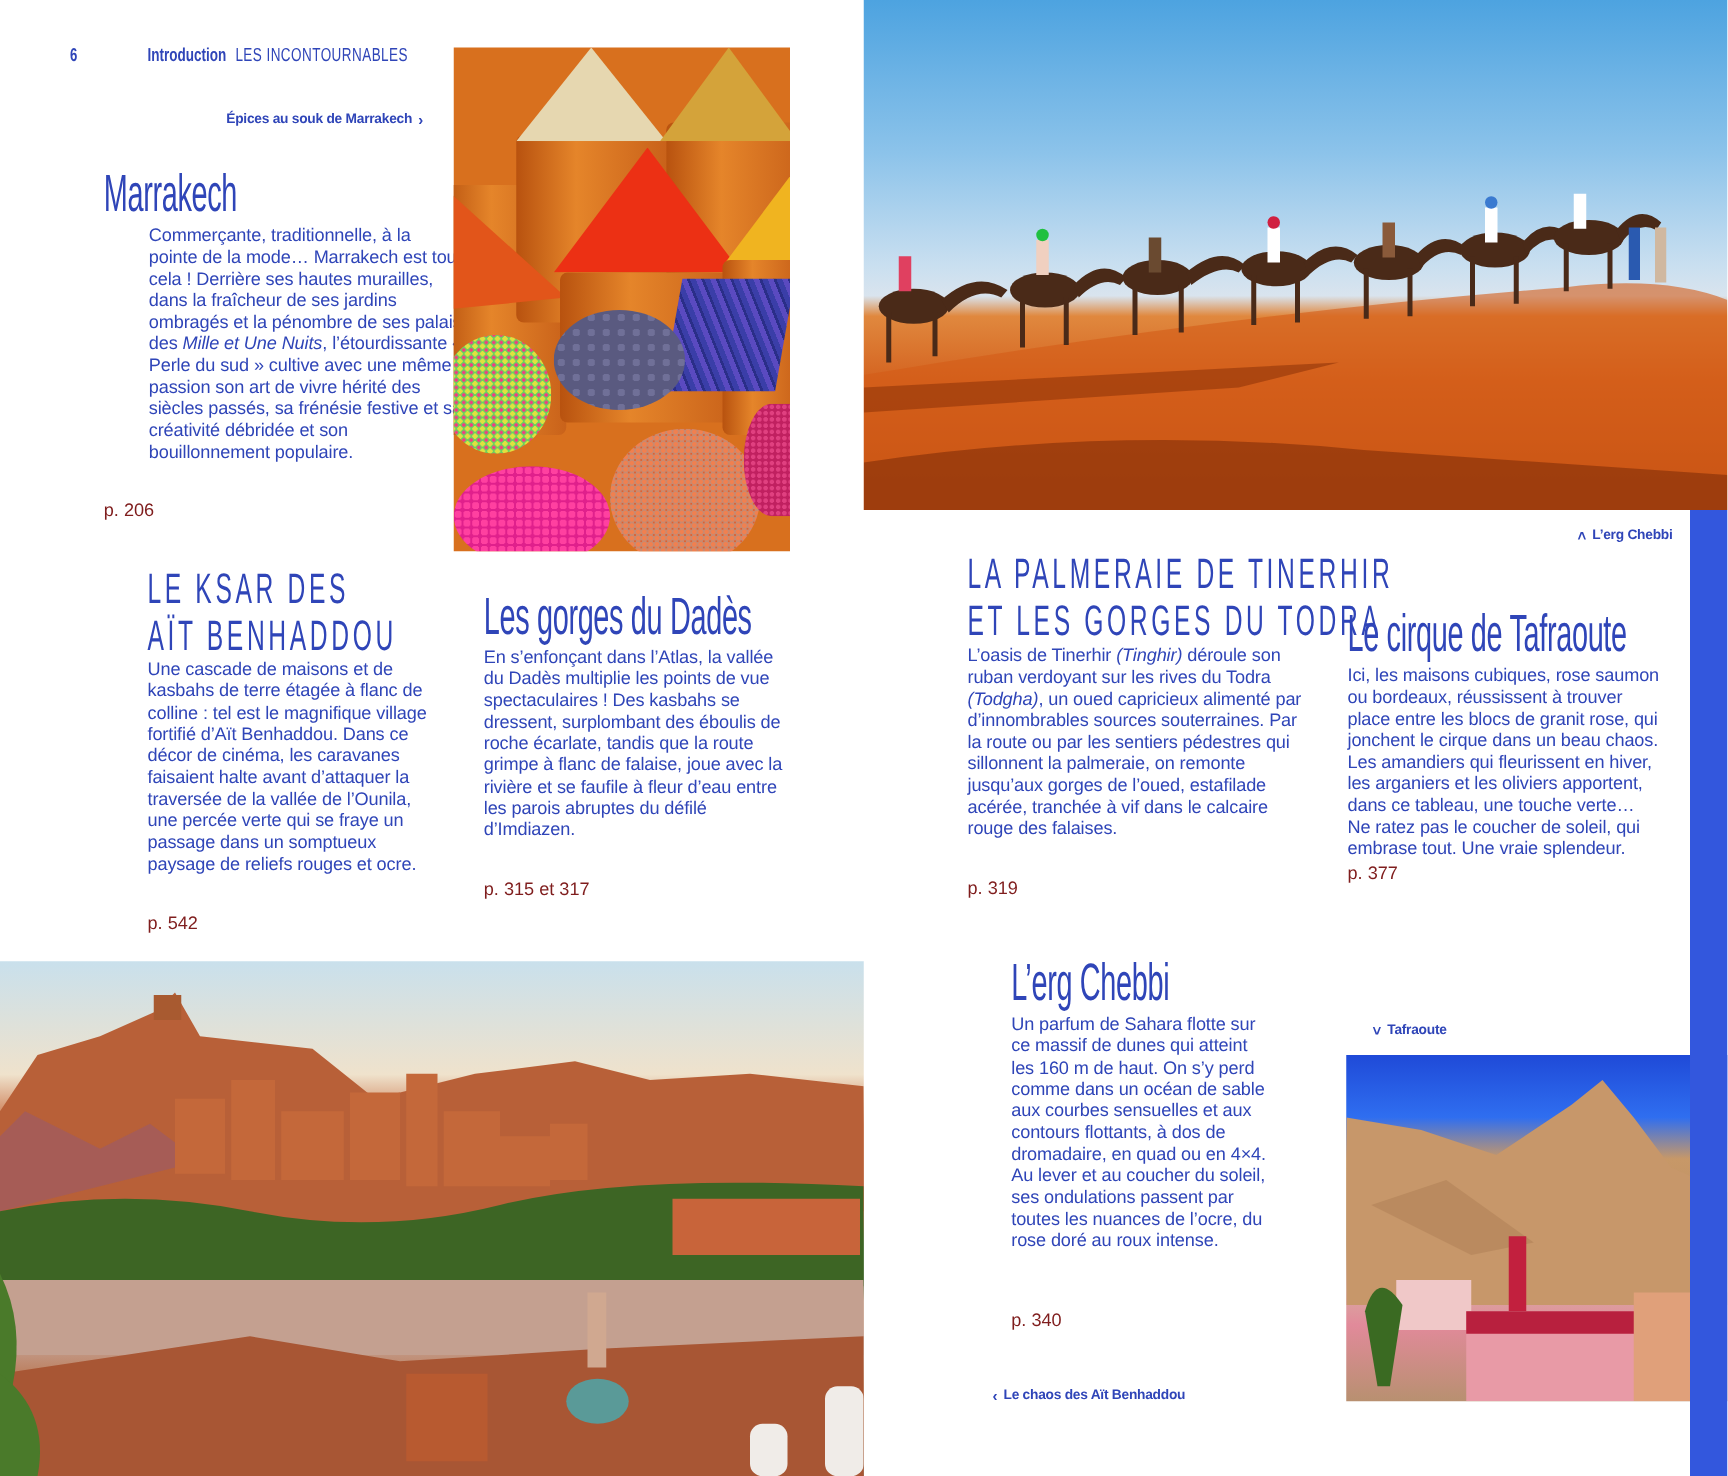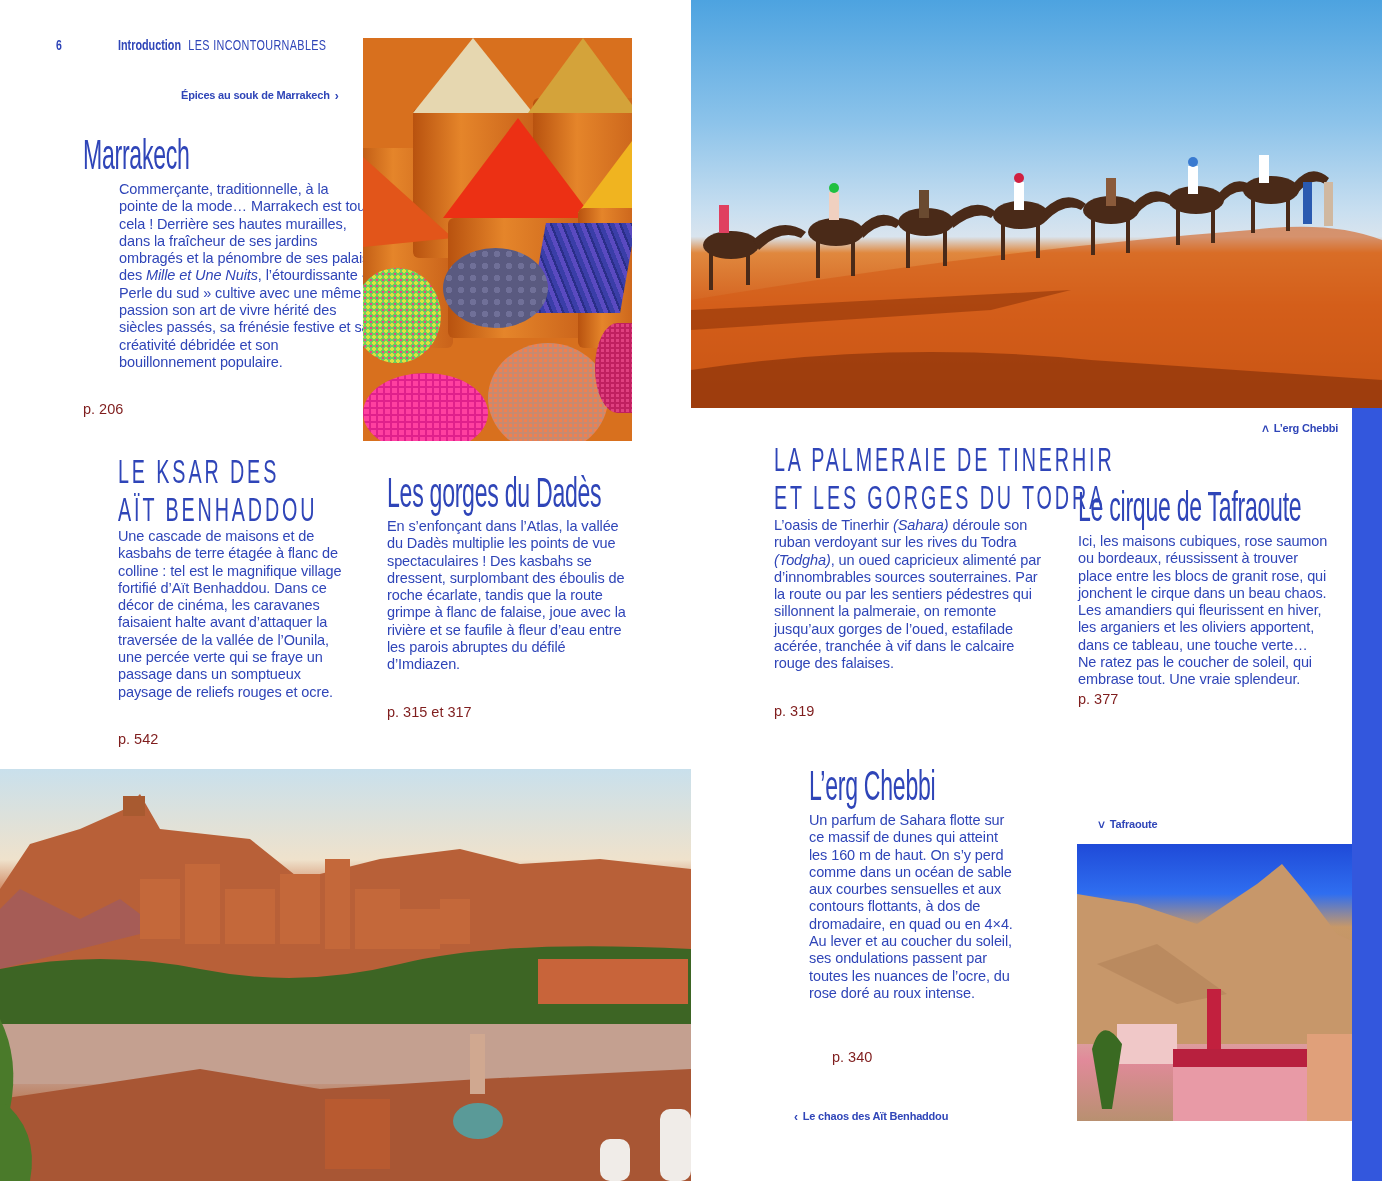--- a/index.html
+++ b/index.html
@@ -147,31 +147,31 @@
 <div class="abs caption" style="left:1241px; top:422px;">
   <span class="chev">˄</span>
   <span>L’erg Chebbi</span>
 </div>
 
 <div class="abs title-cond title-caps" style="left:774px; top:440px;">
   <div>LA PALMERAIE DE TINERHIR</div>
   <div>ET LES GORGES DU TODRA</div>
 </div>
 <div class="abs body-text" style="left:774px; top:517px; width:270px;">
-  <span>L’oasis de Tinerhir </span><em>(Sahara)</em><span> déroule son ruban verdoyant sur les rives du Todra </span><em>(Todgha)</em><span>, un oued capricieux alimenté par d’innombrables sources souterraines. Par la route ou par les sentiers pédestres qui sillonnent la palmeraie, on remonte jusqu’aux gorges de l’oued, estafilade acérée, tranchée à vif dans le calcaire rouge des falaises.</span>
+  <span>L’oasis de Tinerhir </span><em>(Tinghir)</em><span> déroule son ruban verdoyant sur les rives du Todra </span><em>(Todgha)</em><span>, un oued capricieux alimenté par d’innombrables sources souterraines. Par la route ou par les sentiers pédestres qui sillonnent la palmeraie, on remonte jusqu’aux gorges de l’oued, estafilade acérée, tranchée à vif dans le calcaire rouge des falaises.</span>
 </div>
 <div class="abs page-ref" style="left:774px; top:703px;">p. 319</div>
 
 <div class="abs title-cond title-mixed" style="left:1078px; top:486px;">Le cirque de Tafraoute</div>
 <div class="abs body-text" style="left:1078px; top:533px; width:250px;">Ici, les maisons cubiques, rose saumon ou bordeaux, réussissent à trouver place entre les blocs de granit rose, qui jonchent le cirque dans un beau chaos. Les amandiers qui fleurissent en hiver, les arganiers et les oliviers apportent, dans ce tableau, une touche verte… Ne ratez pas le coucher de soleil, qui embrase tout. Une vraie splendeur.</div>
 <div class="abs page-ref" style="left:1078px; top:691px;">p. 377</div>
 
 <div class="abs title-cond title-mixed" style="left:809px; top:765px;">L’erg Chebbi</div>
 <div class="abs body-text" style="left:809px; top:812px; width:205px;">Un parfum de Sahara flotte sur ce massif de dunes qui atteint les 160 m de haut. On s’y perd comme dans un océan de sable aux courbes sensuelles et aux contours flottants, à dos de dromadaire, en quad ou en 4×4. Au lever et au coucher du soleil, ses ondulations passent par toutes les nuances de l’ocre, du rose doré au roux intense.</div>
-<div class="abs page-ref" style="left:809px; top:1049px;margin-left:23px;">p. 340</div>
+<div class="abs page-ref" style="left:809px; top:1049px;">p. 340</div>
 
 <div class="abs caption" style="left:1077px; top:818px;">
   <span class="chev">˅</span>
   <span>Tafraoute</span>
 </div>
 
 <div class="abs caption" style="left:773px; top:1110px;">
   <span class="chev">‹</span>
   <span>Le chaos des Aït Benhaddou</span>
 </div>

